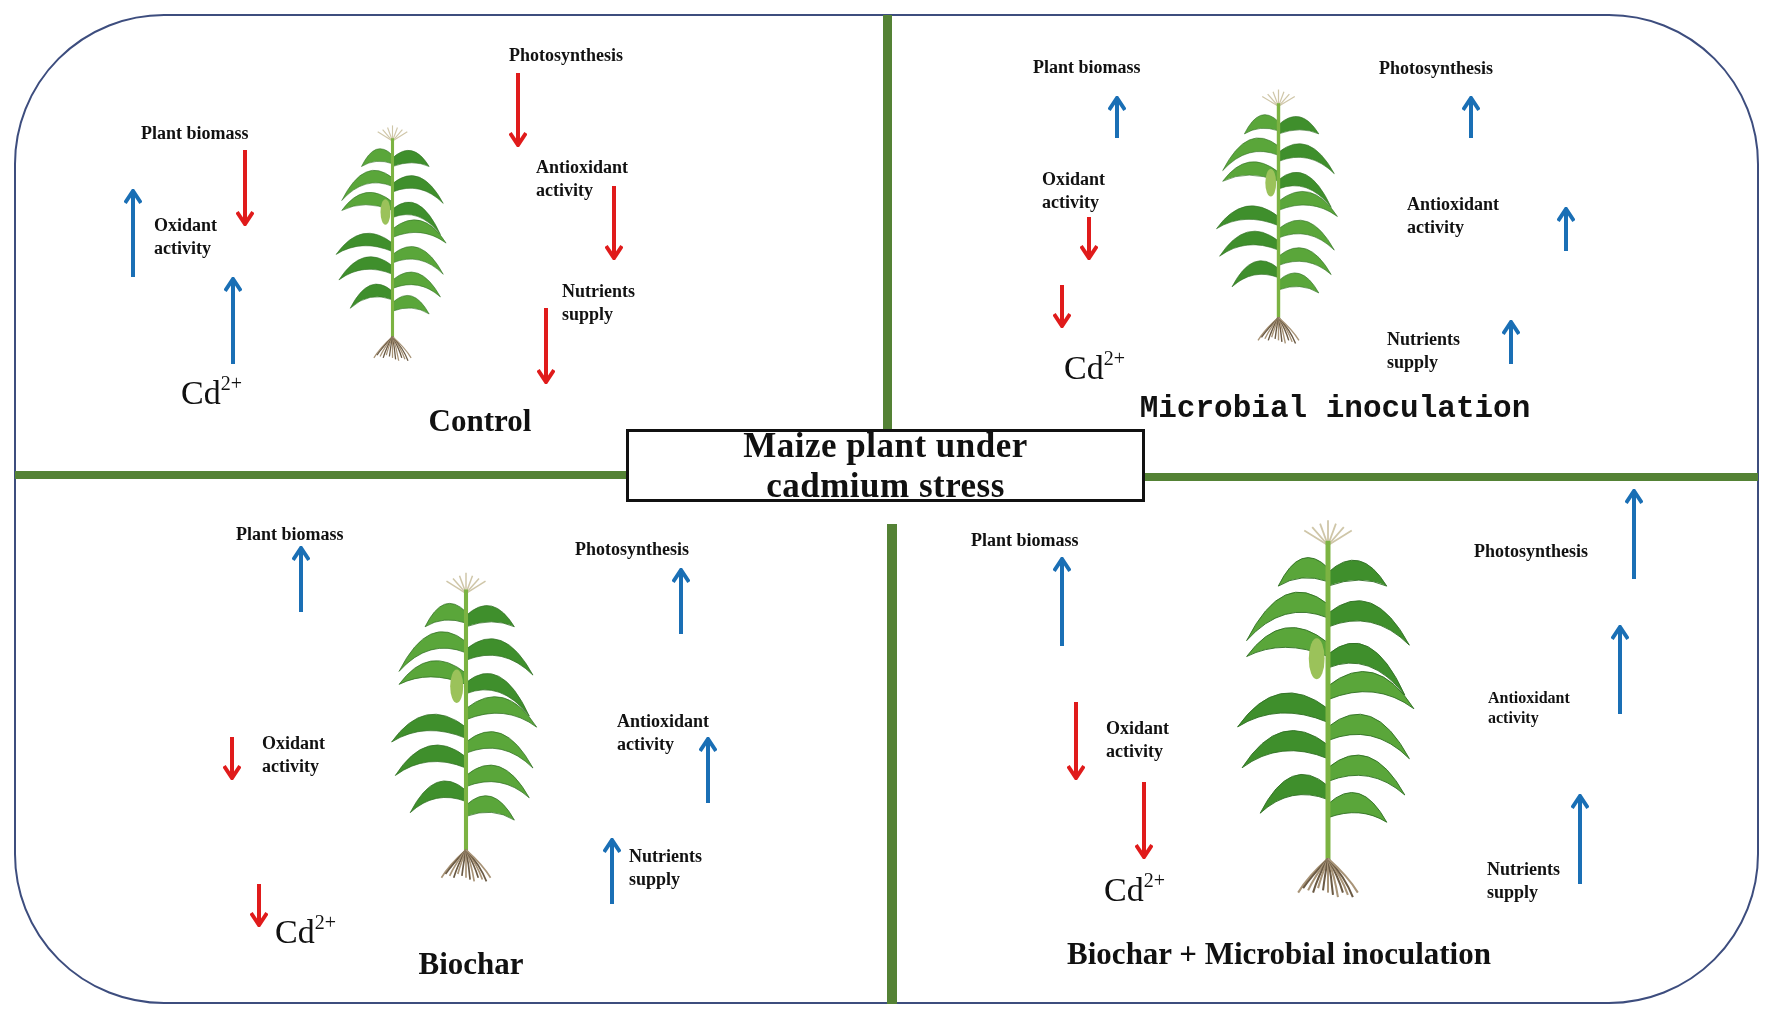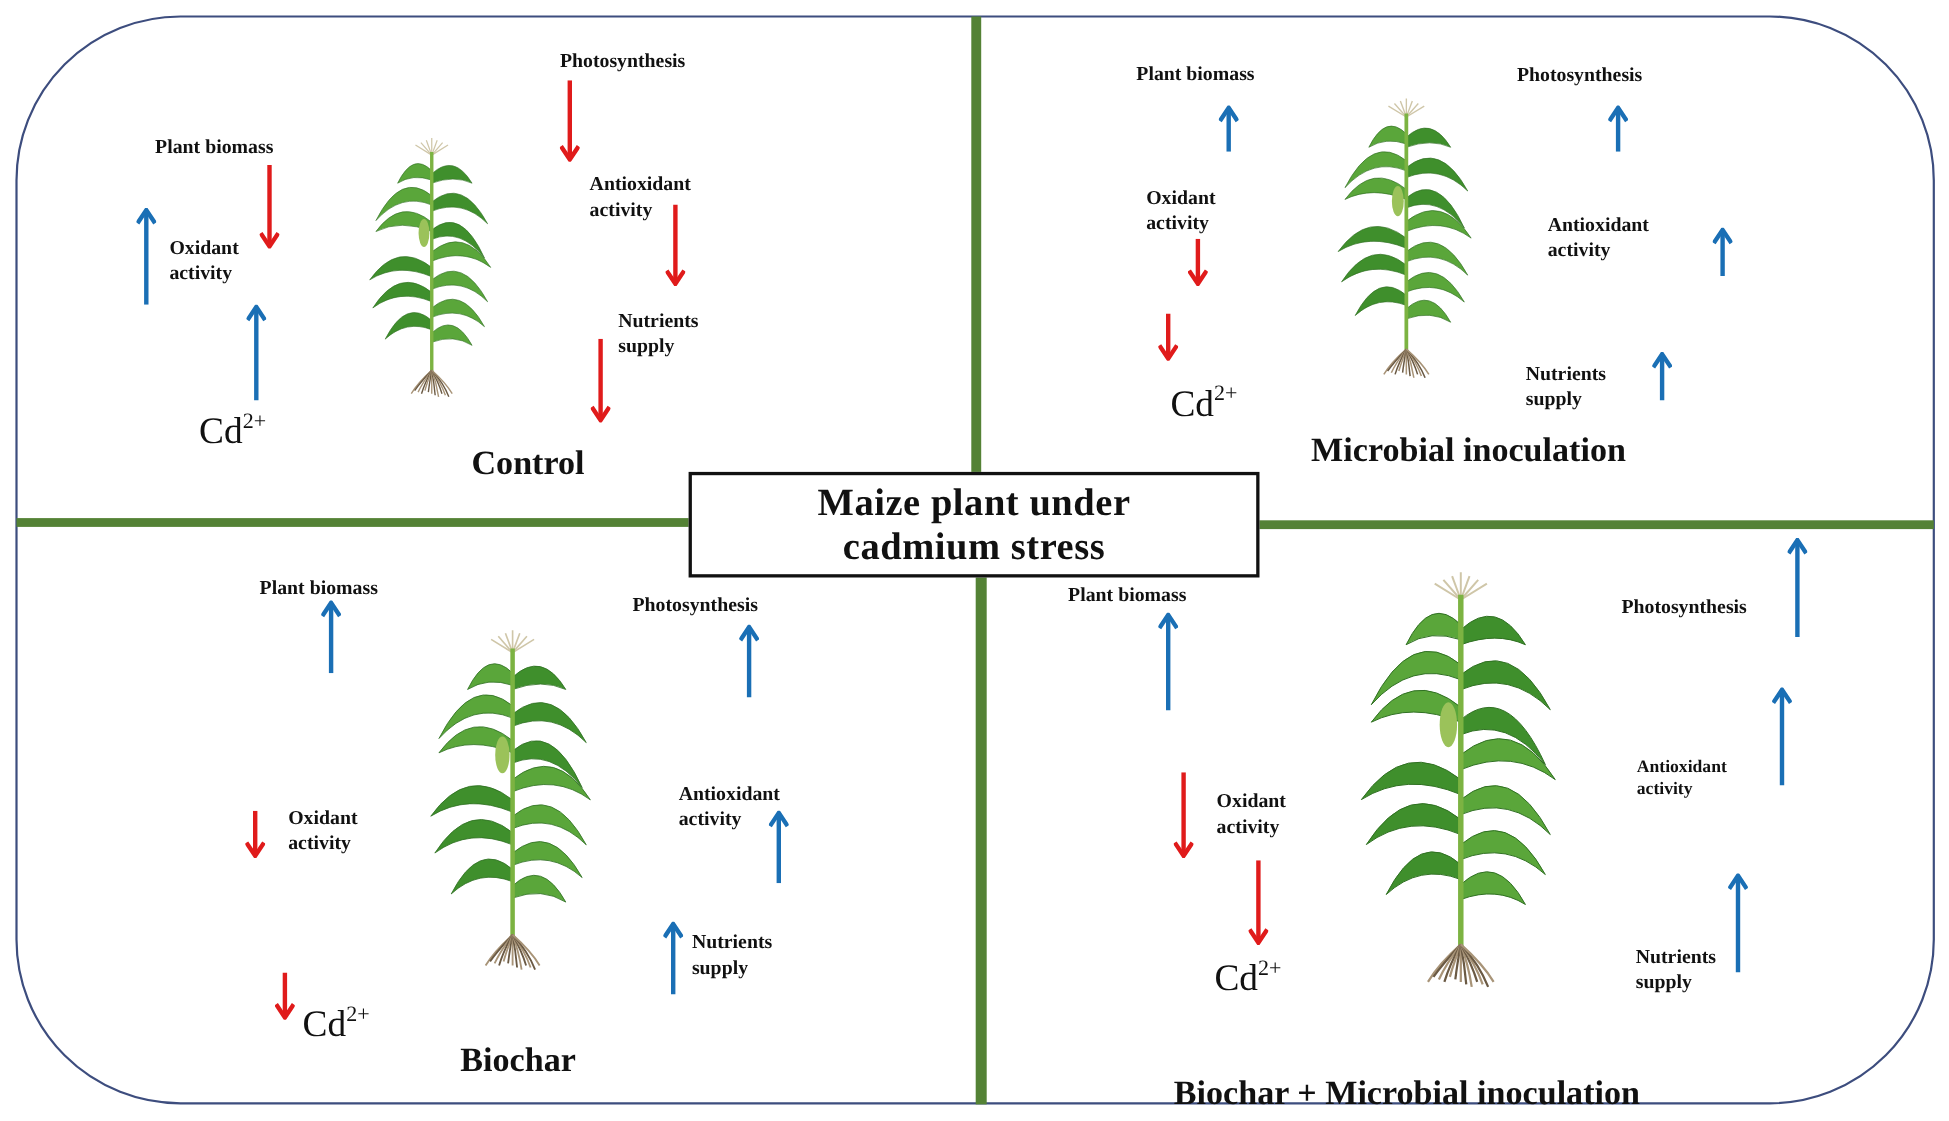--- a/index.html
+++ b/index.html
@@ -5,21 +5,21 @@
   html, body { margin: 0; padding: 0; background: #ffffff; }
   body { width: 1772px; height: 1019px; position: relative; overflow: hidden;
          font-family: "Liberation Serif", "DejaVu Serif", serif; color: #111; }
   .frame { position: absolute; left: 14px; top: 14px; width: 1745px; height: 990px;
            border: 2px solid #3d4d7e; border-radius: 150px; box-sizing: border-box; background: #fff; }
   .gline { position: absolute; background: #548235; }
   .vline-top { left: 883px; top: 15px; width: 9px; height: 415px; }
   .vline-bot { left: 887px; top: 524px; width: 10px; height: 480px; }
   .hline-left { left: 15px; top: 471px; width: 612px; height: 8px; }
   .hline-right { left: 1144px; top: 473px; width: 614px; height: 8px; }
-  .center-box { position: absolute; left: 626px; top: 429px; width: 519px; height: 96px;
+  .center-box { position: absolute; left: 626px; top: 429px; width: 519px; height: 73px;
                 border: 3px solid #111; box-sizing: border-box; background: #fff;
                 display: flex; align-items: center; justify-content: center; text-align: center; }
   .center-title { font-weight: bold; font-size: 35px; line-height: 40px; letter-spacing: 0.5px; white-space: pre-line; }
   .lbl { position: absolute; font-weight: bold; font-size: 18px; line-height: 23px; white-space: pre-line; }
   .cd { position: absolute; font-size: 34px; line-height: 36px; }
   .cd sup { font-size: 20px; vertical-align: 14px; line-height: 0; }
   .qtitle { position: absolute; font-weight: bold; font-size: 31px; line-height: 34px; white-space: nowrap; transform: translateX(-50%); }
   .arrow { position: absolute; }
   .plant { position: absolute; }
 </style>
@@ -176,21 +176,21 @@
   <div class="arrow" style="left:1557px;top:207px;"><svg width="18" height="44">
         <line x1="9" x2="9" y1="3" y2="44" stroke="#1a6fb5" stroke-width="4"></line>
         <polyline points="1,14 9,2 17,14" fill="none" stroke="#1a6fb5" stroke-width="4" stroke-linejoin="miter"></polyline>
       </svg></div>
   <div class="lbl" style="left:1387px;top:328px;">Nutrients
 supply</div>
   <div class="arrow" style="left:1502px;top:320px;"><svg width="18" height="44">
         <line x1="9" x2="9" y1="3" y2="44" stroke="#1a6fb5" stroke-width="4"></line>
         <polyline points="1,14 9,2 17,14" fill="none" stroke="#1a6fb5" stroke-width="4" stroke-linejoin="miter"></polyline>
       </svg></div>
-  <div class="qtitle" style="left:1335px;top:392px;">Microbial inoculation</div>
+  <div class="qtitle" style="left:1335px;top:392px;font-family:Liberation Mono, monospace;">Microbial inoculation</div>
 </div>
 
 <div>
   <div class="lbl" style="left:236px;top:523px;">Plant biomass</div>
   <div class="arrow" style="left:292px;top:546px;"><svg width="18" height="66">
         <line x1="9" x2="9" y1="3" y2="66" stroke="#1a6fb5" stroke-width="4"></line>
         <polyline points="1,14 9,2 17,14" fill="none" stroke="#1a6fb5" stroke-width="4" stroke-linejoin="miter"></polyline>
       </svg></div>
   <div class="lbl" style="left:575px;top:538px;">Photosynthesis</div>
   <div class="arrow" style="left:672px;top:568px;"><svg width="18" height="66">
@@ -324,14 +324,14 @@
   <div class="arrow" style="left:1611px;top:625px;"><svg width="18" height="89">
         <line x1="9" x2="9" y1="3" y2="89" stroke="#1a6fb5" stroke-width="4"></line>
         <polyline points="1,14 9,2 17,14" fill="none" stroke="#1a6fb5" stroke-width="4" stroke-linejoin="miter"></polyline>
       </svg></div>
   <div class="lbl" style="left:1487px;top:858px;">Nutrients
 supply</div>
   <div class="arrow" style="left:1571px;top:794px;"><svg width="18" height="90">
         <line x1="9" x2="9" y1="3" y2="90" stroke="#1a6fb5" stroke-width="4"></line>
         <polyline points="1,14 9,2 17,14" fill="none" stroke="#1a6fb5" stroke-width="4" stroke-linejoin="miter"></polyline>
       </svg></div>
-  <div class="qtitle" style="left:1279px;top:977px;">Biochar + Microbial inoculation</div>
+  <div class="qtitle" style="left:1279px;top:937px;">Biochar + Microbial inoculation</div>
 </div>
 
 </body></html>

